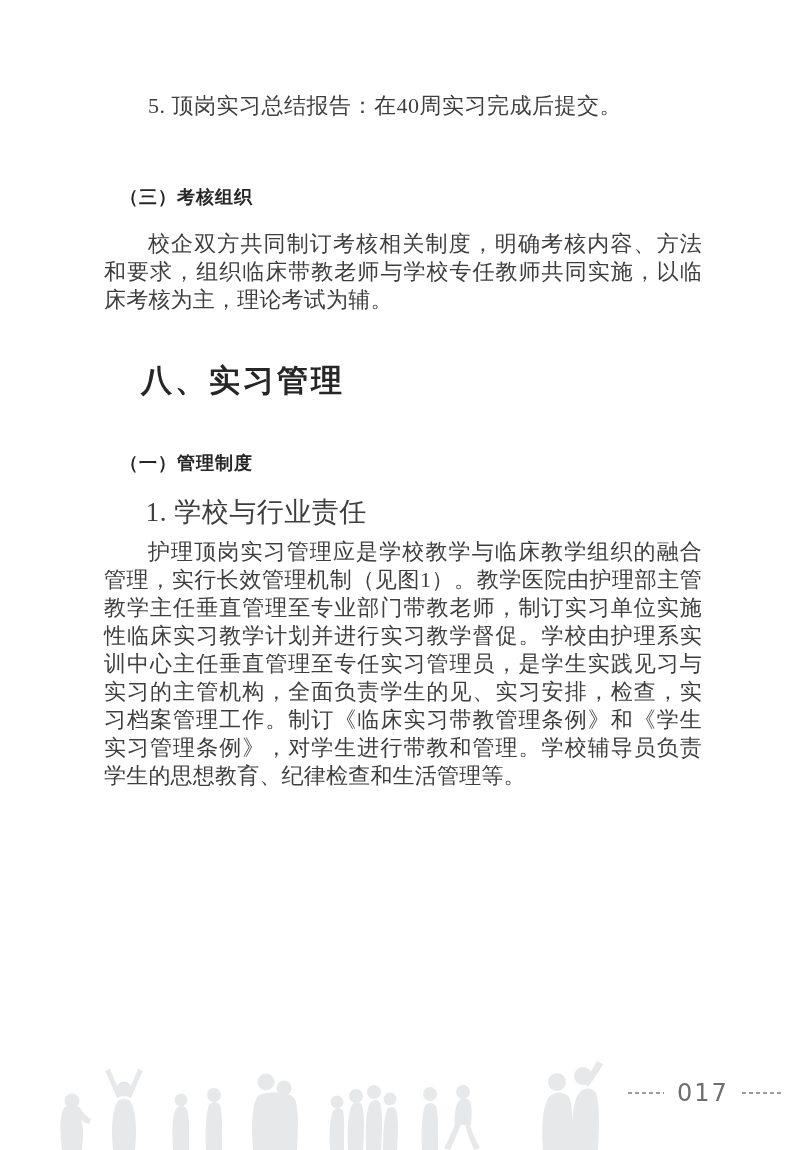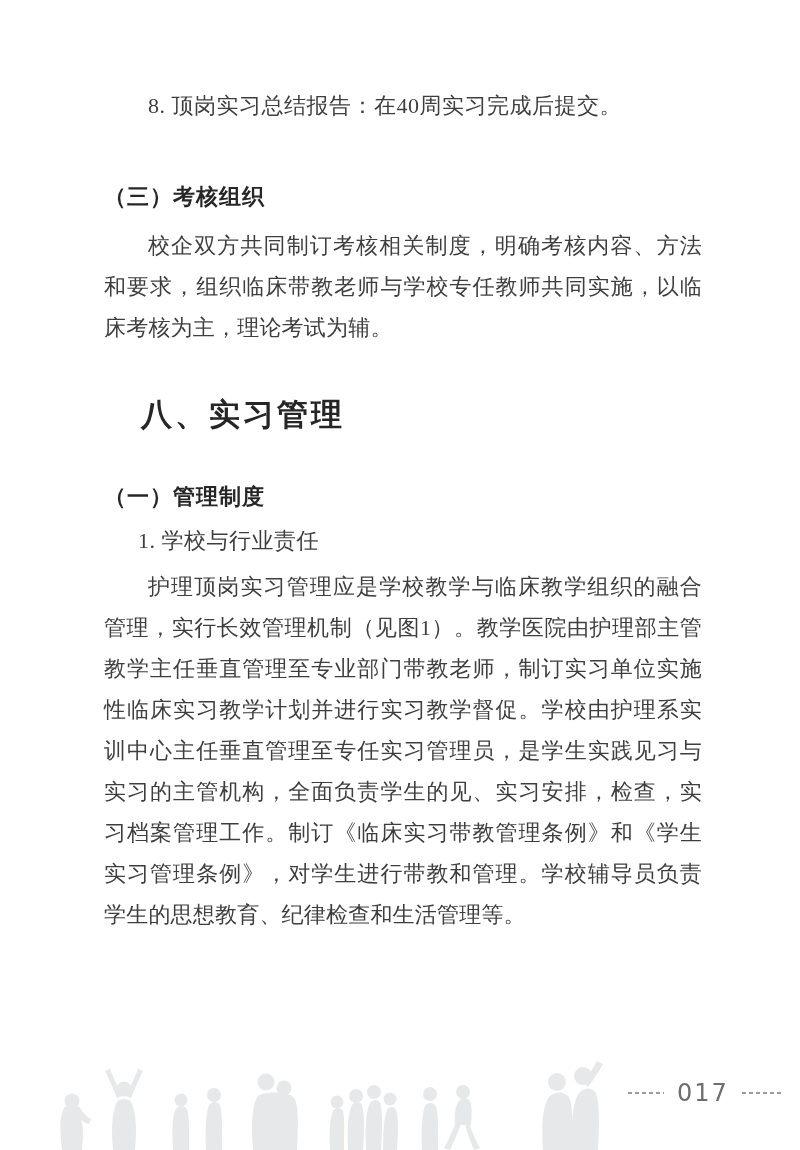--- a/index.html
+++ b/index.html
@@ -23,58 +23,58 @@
     width: 598px;
   }
   .item-line {
     margin: 89px 0 0 0;
     font-size: 22px;
     line-height: 33px;
     text-indent: 2em;
     letter-spacing: 0.5px;
   }
   .section-heading {
-    margin: 0;
-    font-size: 22px;
+    margin: 16px;
+    font-size: 18px;
     line-height: 34px;
     font-weight: bold;
     color: var(--heading-color, #262626);
     letter-spacing: 1px;
   }
   .section-heading.first {
     margin-top: 58px;
   }
   .section-heading.second {
     margin-top: 44px;
   }
   .body-paragraph {
     margin: 0;
     font-size: 22px;
-    line-height: 41px;
+    line-height: 28px;
     text-align: justify;
     text-indent: 2em;
     letter-spacing: 0.2px;
   }
   .body-paragraph.p-first {
     margin-top: 11px;
   }
   .body-paragraph.p-second {
     margin-top: 9px;
   }
   .chapter-heading {
     margin: 46px 0 12px 37px;
     font-size: 31px;
     line-height: 42px;
     font-weight: bold;
     color: var(--heading-color, #262626);
     letter-spacing: 3px;
   }
   .sub-item-title {
     margin: 10px 0 0 0;
-    font-size: 22px;
+    font-size: 27px;
     line-height: 33px;
     text-indent: 1.55em;
     letter-spacing: 0.5px;
   }
   
   .silhouettes {
     position: absolute;
     left: 0;
     bottom: 0;
     width: 800px;
@@ -110,21 +110,21 @@
     letter-spacing: 2px;
   }
 </style>
 </head>
 <body>
 
 <div class="page">
 
   <div class="content">
 
-    <p class="item-line">8. 顶岗实习总结报告：在40周实习完成后提交。</p>
+    <p class="item-line">5. 顶岗实习总结报告：在40周实习完成后提交。</p>
 
     <h3 class="section-heading first">（三）考核组织</h3>
 
     <p class="body-paragraph p-first">校企双方共同制订考核相关制度，明确考核内容、方法和要求，组织临床带教老师与学校专任教师共同实施，以临床考核为主，理论考试为辅。</p>
 
     <h2 class="chapter-heading">八、实习管理</h2>
 
     <h3 class="section-heading second">（一）管理制度</h3>
 
     <p class="sub-item-title">1. 学校与行业责任</p>

